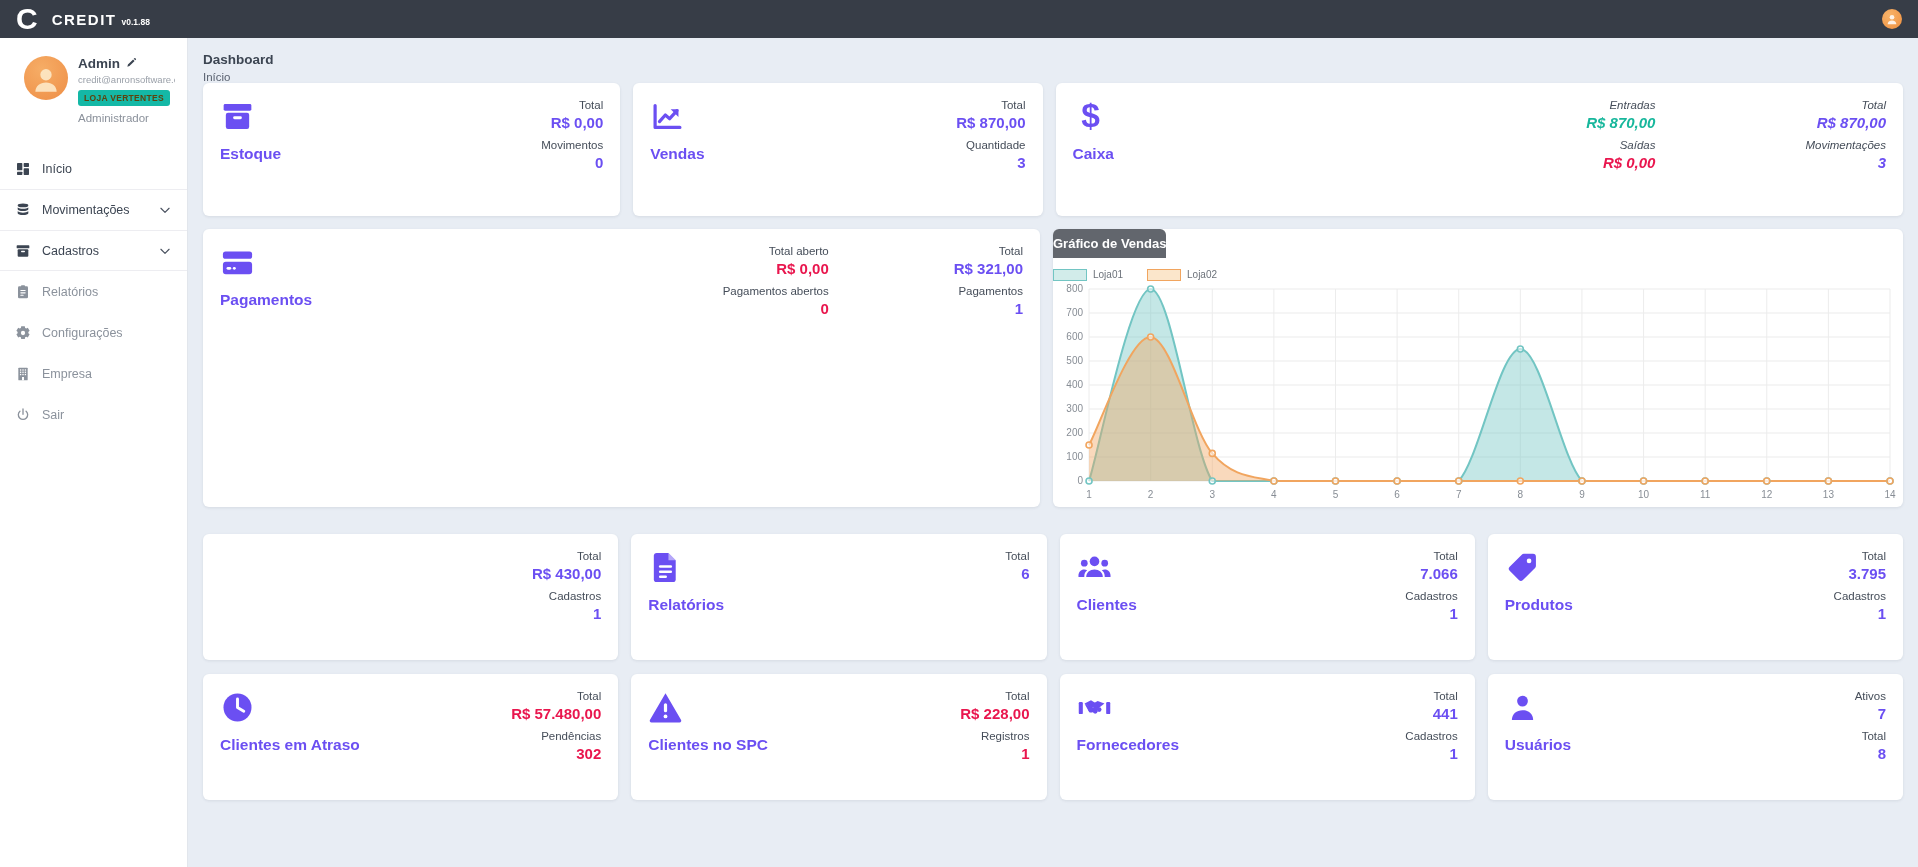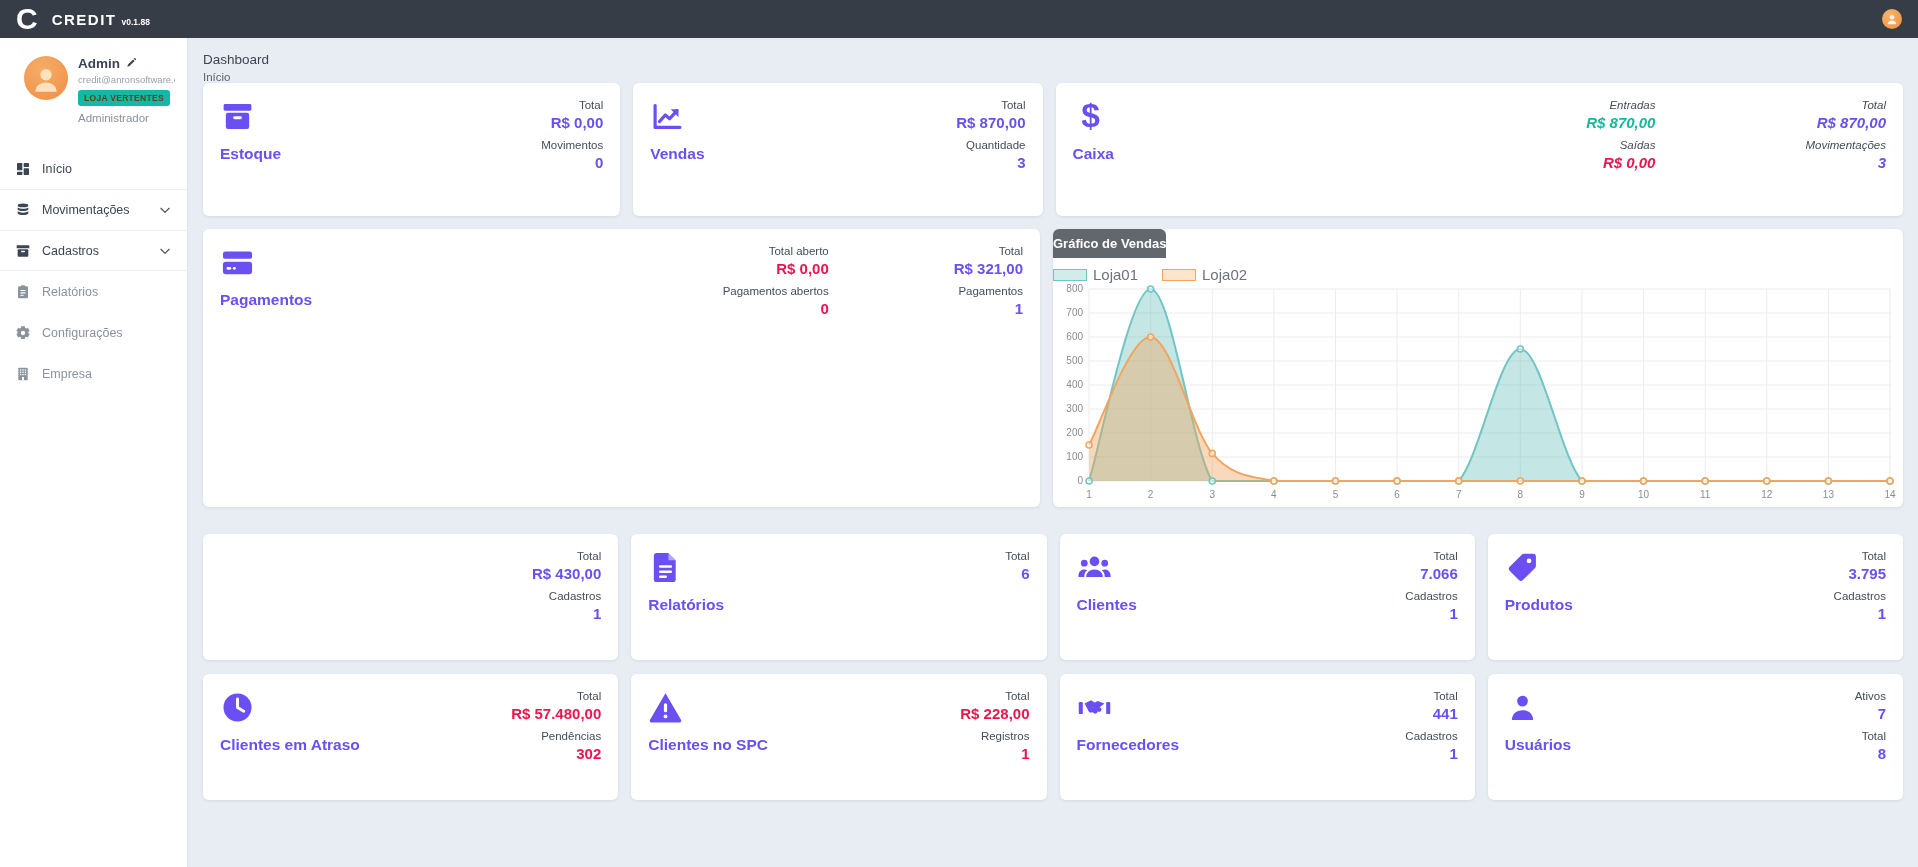--- a/index.html
+++ b/index.html
@@ -37,21 +37,21 @@
   .menu-item.dark{ color:#3c4552; }
   .menu-item .mi-icon{ width:16px; height:16px; flex:0 0 16px; }
   .menu-item .mi-icon svg{ width:16px; height:16px; display:block;}
   .menu-item .chev{ margin-left:auto; width:14px; height:14px; color:#4a5260;}
   .menu-item .chev svg{ width:14px; height:14px;}
   .menu-item.b-top{ border-top:1px solid #ededf1; }
   .menu-item.b-bot{ border-bottom:1px solid #ededf1; }
 
   
   .content{ margin-left:188px; padding:52px 15px 0 15px; }
-  .bc-title{ font-size:13.5px; font-weight:400; color:#3c4552; }
+  .bc-title{ font-size:13.5px; font-weight:700; color:#3c4552; }
   .bc-sub{ font-size:11.5px; color:#5a6270; margin-top:4px; }
   .month-row{ display:flex; justify-content:flex-end; align-items:center; gap:7px; margin:9px 0 7px; }
   .month-label{ font-size:11px; color:#3c4552; }
   .month-pill{ position:relative; width:66px; height:19px; border:1.6px solid #2e3540;
     border-radius:10px; background:#fff; display:flex; align-items:center; }
   .month-pill select{ appearance:none; -webkit-appearance:none; border:none; background:transparent;
     width:100%; height:100%; font-size:10.5px; font-weight:700; color:#20262e; padding:0 16px 0 7px; outline:none;}
   .month-pill .sel-chev{ position:absolute; right:5px; top:3px; width:12px; height:12px; color:#20262e; pointer-events:none;}
   .month-pill .sel-chev svg{ width:12px; height:12px;}
 
@@ -76,21 +76,21 @@
   .stat-label{ font-size:11.5px; color:#454d59; margin-top:8px; }
   .stat-col .stat-label:first-child{ margin-top:0; }
   .stat-value{ font-size:15px; font-weight:700; margin-top:3px; }
   .c-purple{ color:#6b4ff2; } .c-green{ color:#17b79c; } .c-red{ color:#e9164e; }
 
   
   .chart-card{ padding:0; display:flex; flex-direction:column; cursor:default; }
   .chart-header{ height:29px; background:#62666d; border-radius:6px 6px 0 0; color:#fff;
     display:flex; align-items:center; justify-content:center; font-size:13px; font-weight:700;}
   .legend{ display:flex; justify-content:center; align-items:center; gap:24px; padding-top:9px; height:24px;}
-  .legend-item{ display:flex; align-items:center; gap:6px; font-size:15px; color:#6c727a; }
+  .legend-item{ display:flex; align-items:center; gap:6px; font-size:10px; color:#6c727a; }
   .legend-swatch{ width:34px; height:12px; border:1px solid; }
   #chart-svg{ width:100%; height:225px; display:block; }
 </style>
 </head>
 <body>
 
 <div class="topbar">
   <span class="logo-c">C</span>
   <span class="logo-name">CREDIT</span>
   <span class="logo-ver">v0.1.88</span>
@@ -194,20 +194,29 @@
               <rect x="11" y="8.4" width="2" height="2"></rect>
               <rect x="14.6" y="8.4" width="2" height="2"></rect>
               <rect x="7.4" y="11.8" width="2" height="2"></rect>
               <rect x="11" y="11.8" width="2" height="2"></rect>
               <rect x="14.6" y="11.8" width="2" height="2"></rect>
               <rect x="10.5" y="16.5" width="3" height="5"></rect>
             </g>
           </svg>
         </span>
         <span>Empresa</span>
+      </div>
+      <div class="menu-item">
+        <span class="mi-icon">
+          <svg viewBox="0 0 24 24" fill="none" stroke="currentColor" stroke-width="2" stroke-linecap="round">
+            <path d="M12 3v8"></path>
+            <path d="M7.4 6.4a7 7 0 1 0 9.2 0"></path>
+          </svg>
+        </span>
+        <span>Sair</span>
       </div>
     </div>
 </div>
 
 <div class="content">
   <div class="bc-title">Dashboard</div>
   <div class="bc-sub">Início</div>
 
 
   <div class="row row1" id="row1">

